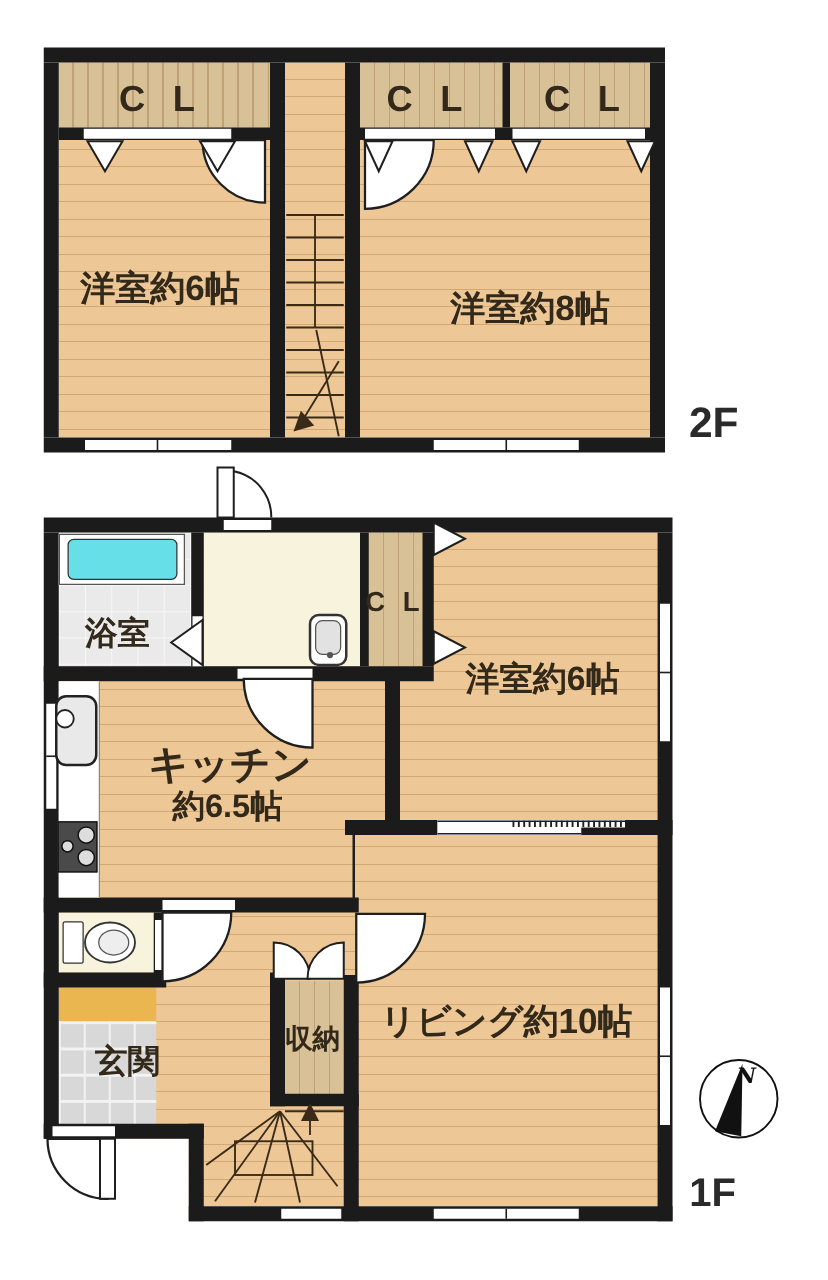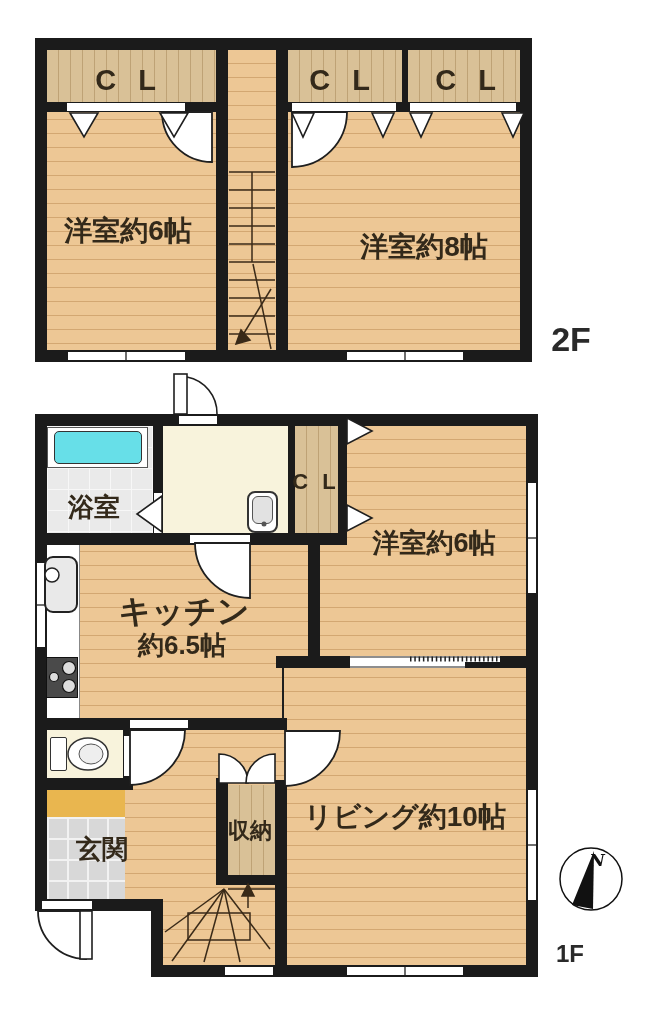--- a/index.html
+++ b/index.html
@@ -236,15 +236,15 @@
   <div class="flabel" style="left:571px;top:339px;font-size:34px;">2F</div>
 
   <div class="lbl" style="left:94px;top:507px;font-size:26px;">浴室</div>
   <div class="lbl" style="left:316px;top:482px;font-size:22px;letter-spacing:4px;">C L</div>
   <div class="lbl" style="left:434px;top:543px;font-size:27px;">洋室約6帖</div>
   <div class="lbl" style="left:184px;top:612px;font-size:32px;">キッチン</div>
   <div class="lbl" style="left:182px;top:645px;font-size:26px;">約6.5帖</div>
   <div class="lbl" style="left:405px;top:817px;font-size:28px;">リビング約10帖</div>
   <div class="lbl" style="left:82px;top:849px;font-size:26px;margin-left:20px;">玄関</div>
   <div class="lbl" style="left:250px;top:831px;font-size:22px;">収納</div>
-  <div class="flabel" style="left:570px;top:954px;font-size:24px;">1F</div>
+  <div class="flabel" style="left:570px;top:954px;font-size:32px;">1F</div>
 
 </div>
 
 </body></html>

